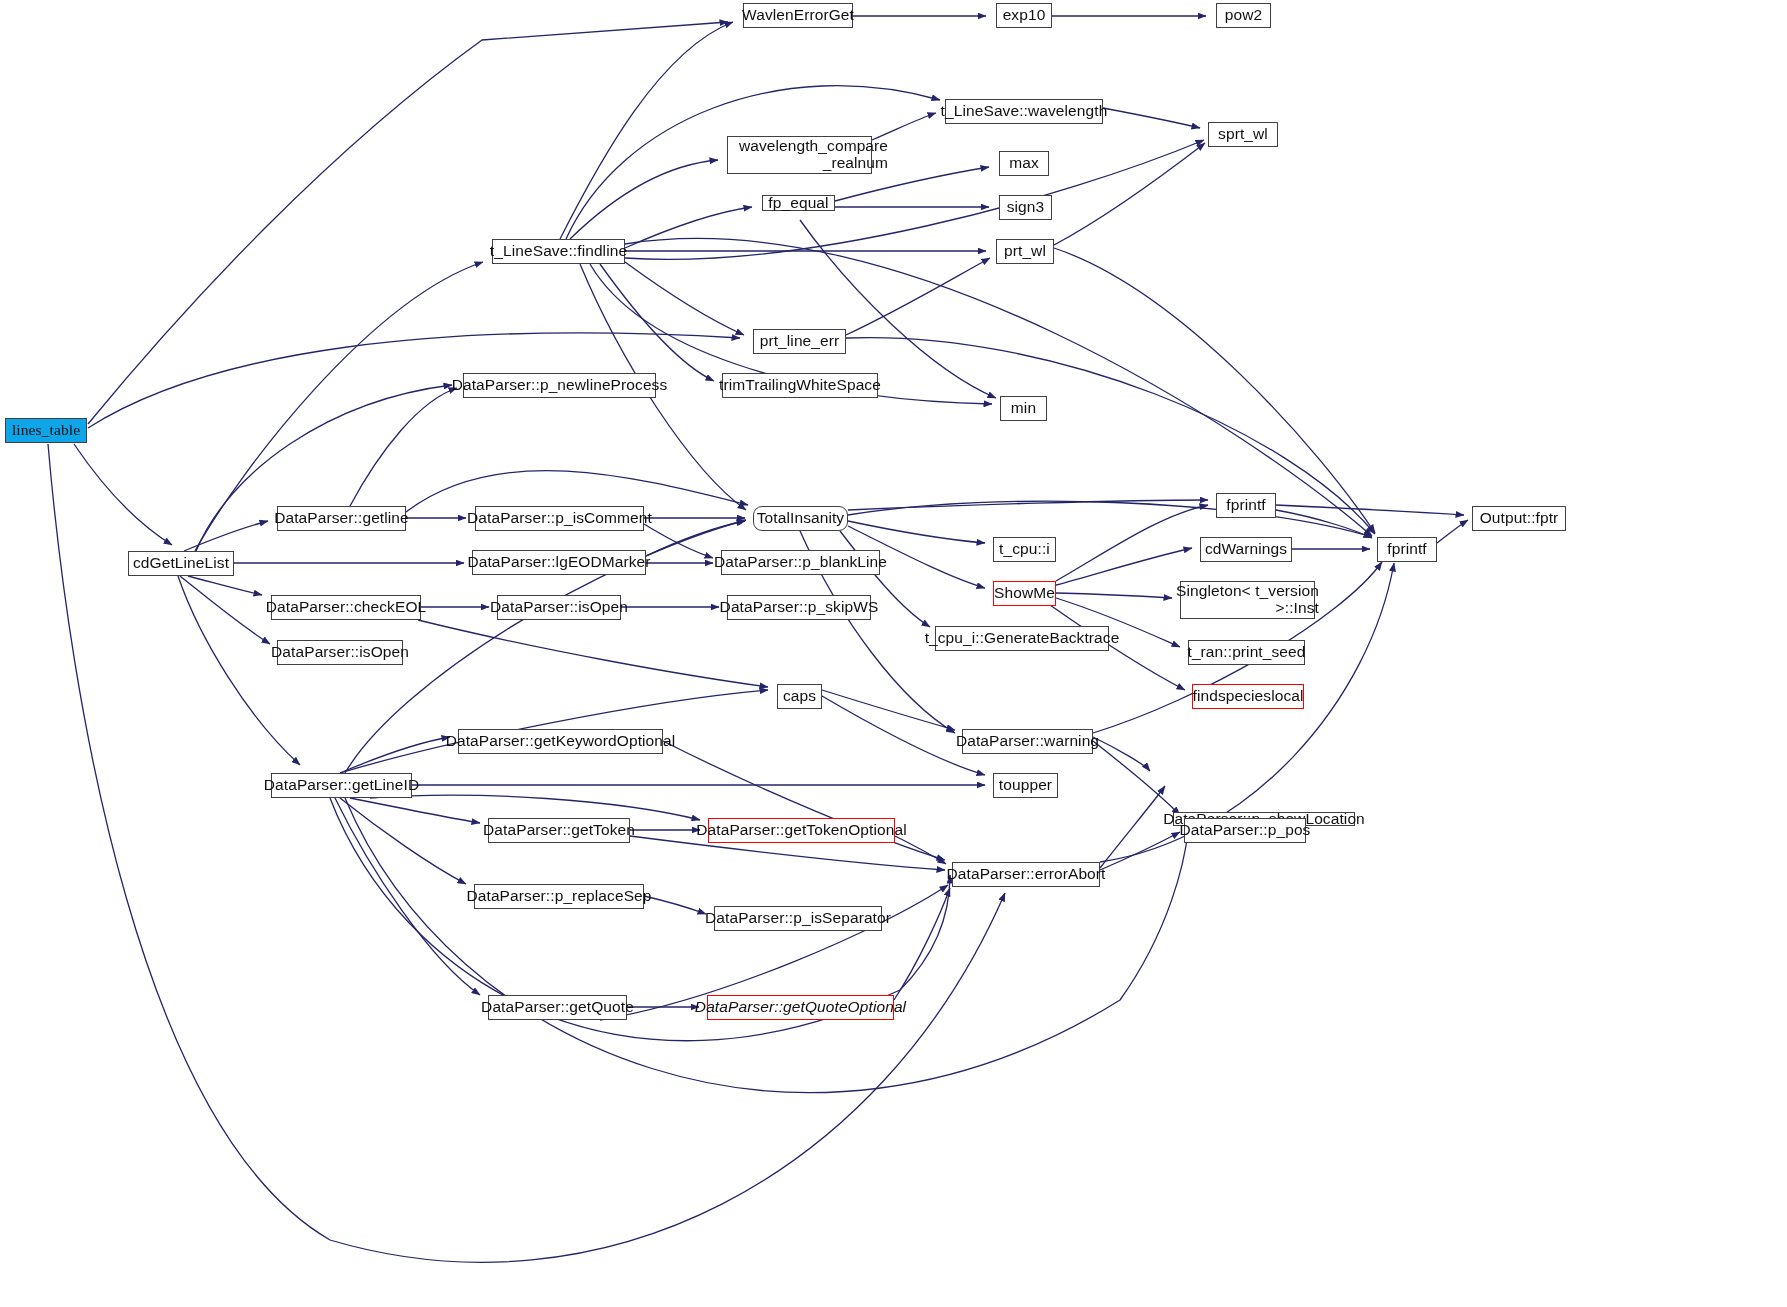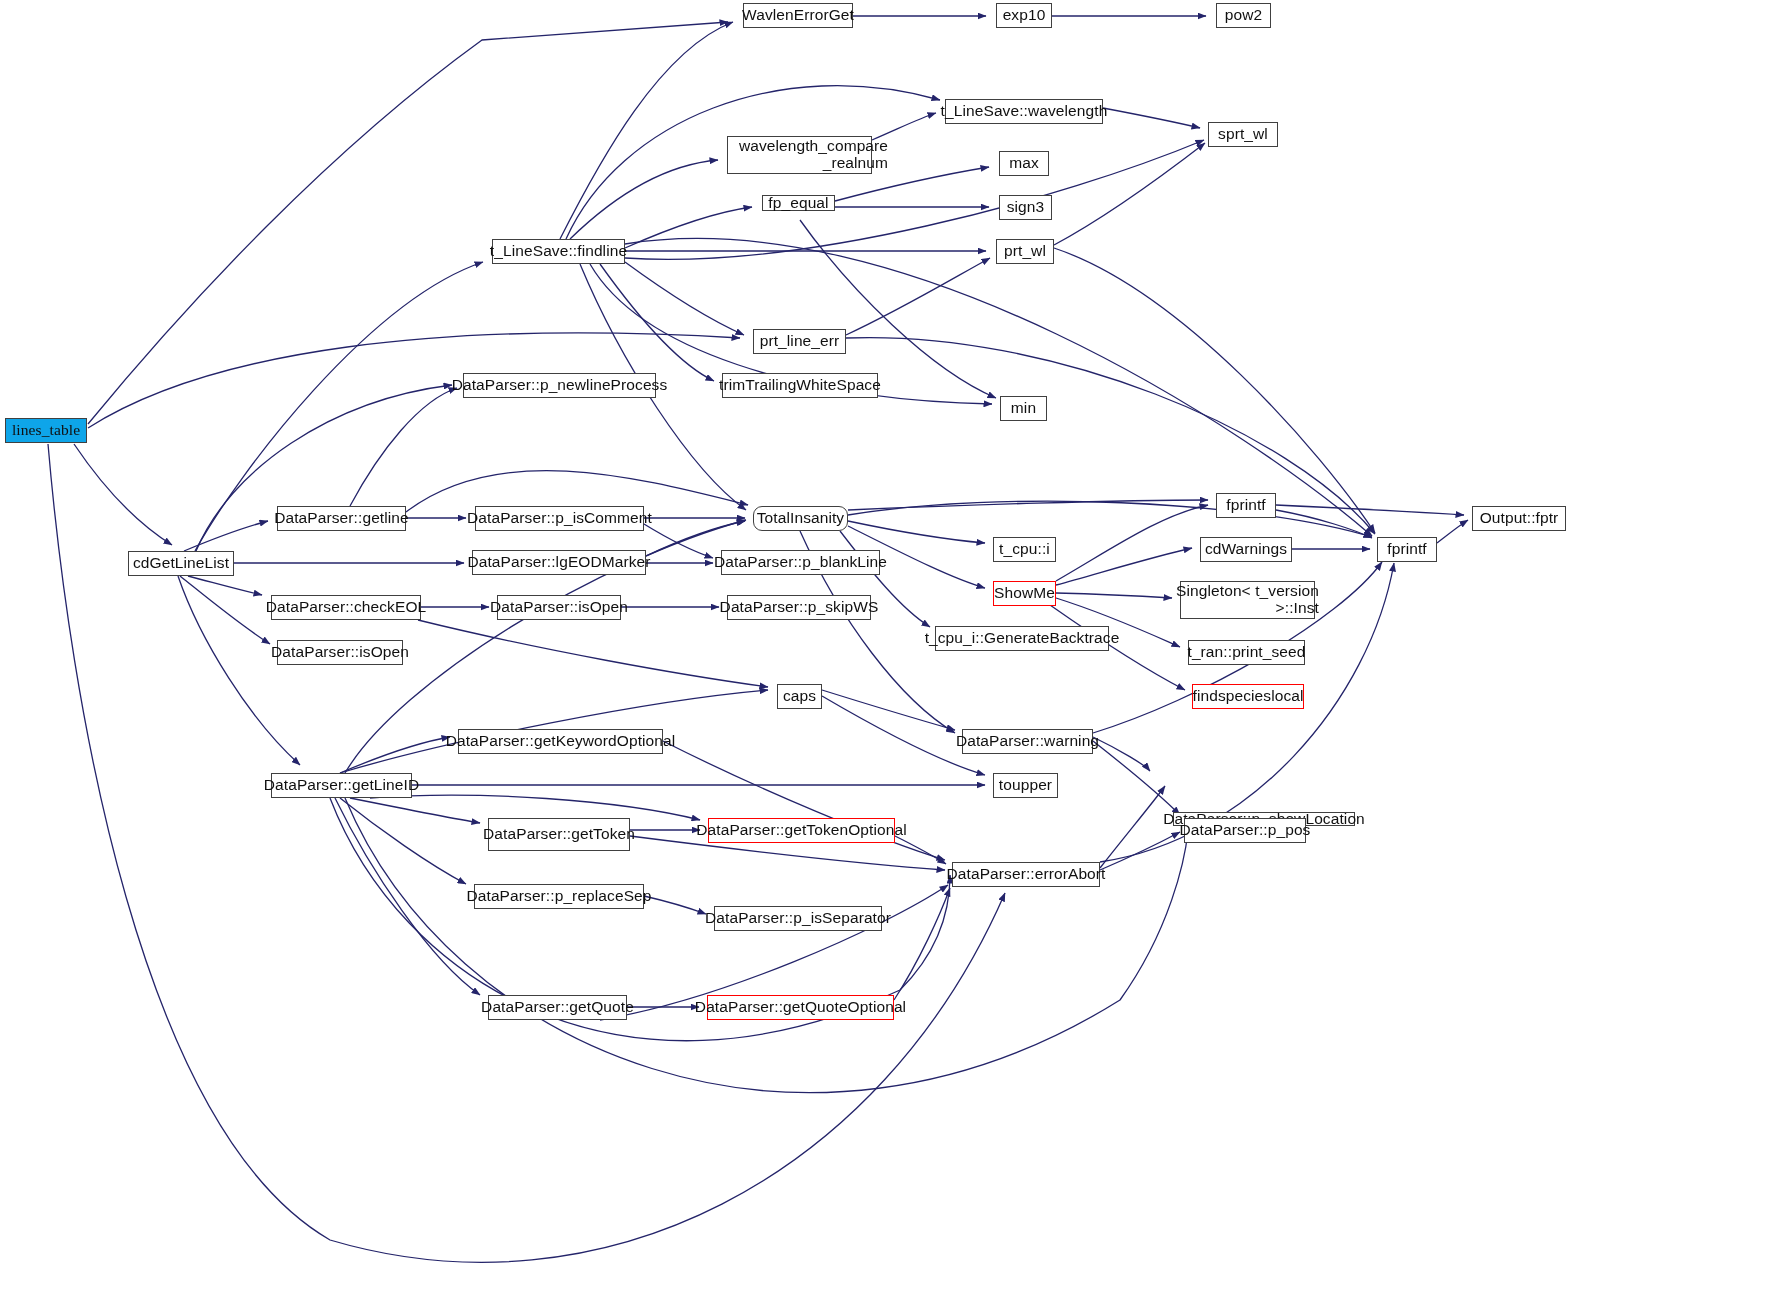--- a/index.html
+++ b/index.html
@@ -197,22 +197,22 @@
       <div class="node" style="left: 1188px; top: 640px; width: 117px; height: 25px;"><span class="lbl">t_ran::print_seed</span></div>
       <div class="node warn" style="left: 1192px; top: 684px; width: 112px; height: 25px;"><span class="lbl">findspecieslocal</span></div>
       <div class="node" style="left: 1377px; top: 537px; width: 60px; height: 25px;"><span class="lbl">fprintf</span></div>
       <div class="node" style="left: 1472px; top: 506px; width: 94px; height: 25px;"><span class="lbl">Output::fptr</span></div>
       <div class="node" style="left: 777px; top: 684px; width: 45px; height: 25px;"><span class="lbl">caps</span></div>
       <div class="node" style="left: 962px; top: 729px; width: 131px; height: 25px;"><span class="lbl">DataParser::warning</span></div>
       <div class="node" style="left: 458px; top: 729px; width: 205px; height: 25px;"><span class="lbl">DataParser::getKeywordOptional</span></div>
       <div class="node" style="left: 271px; top: 773px; width: 141px; height: 25px;"><span class="lbl">DataParser::getLineID</span></div>
       <div class="node" style="left: 993px; top: 773px; width: 65px; height: 25px;"><span class="lbl">toupper</span></div>
       <div class="node" style="left: 1157px; top: 812px; width: 182px; height: 14px; margin-left: 16px;"><span class="lbl">DataParser::p_showLocation</span></div>
-      <div class="node" style="left: 488px; top: 818px; width: 142px; height: 33px;"><span class="lbl">DataParser::getToken</span></div>
+      <div class="node" style="left: 488px; top: 818px; width: 142px; height: 25px;"><span class="lbl">DataParser::getToken</span></div>
       <div class="node warn" style="left: 708px; top: 818px; width: 187px; height: 25px;"><span class="lbl">DataParser::getTokenOptional</span></div>
       <div class="node" style="left: 1184px; top: 818px; width: 122px; height: 25px;"><span class="lbl">DataParser::p_pos</span></div>
       <div class="node" style="left: 952px; top: 862px; width: 148px; height: 25px;"><span class="lbl">DataParser::errorAbort</span></div>
       <div class="node" style="left: 474px; top: 884px; width: 170px; height: 25px;"><span class="lbl">DataParser::p_replaceSep</span></div>
       <div class="node" style="left: 714px; top: 906px; width: 168px; height: 25px;"><span class="lbl">DataParser::p_isSeparator</span></div>
       <div class="node" style="left: 488px; top: 995px; width: 139px; height: 25px;"><span class="lbl">DataParser::getQuote</span></div>
-      <div class="node warn" style="left: 707px; top: 995px; width: 187px; height: 25px;"><span class="lbl">DataParser::getQuoteOptional</span></div>
+      <div class="node warn" style="left: 707px; top: 995px; width: 187px; height: 25px; font-style: italic;"><span class="lbl">DataParser::getQuoteOptional</span></div>
     </div>
 </div>
 
 </body></html>

